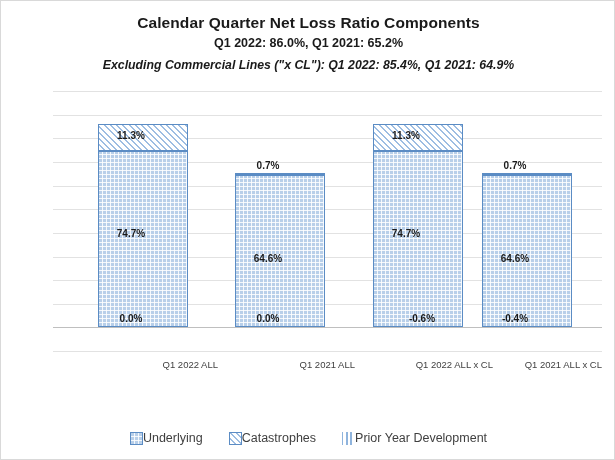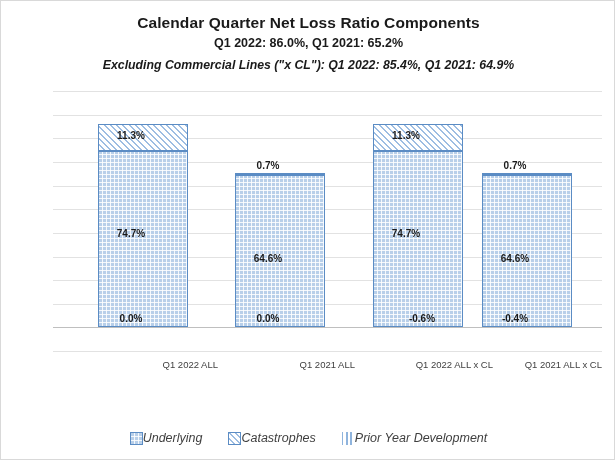--- a/index.html
+++ b/index.html
@@ -143,21 +143,20 @@
     display: flex;
     justify-content: center;
     align-items: center;
     gap: 26px;
   }
   .legend-item {
     display: flex;
     align-items: center;
     font-size: 12.5px;
     color: #3f3f3f;
-    font-style: italic;
   }
   .swatch {
     width: 13px;
     height: 13px;
     box-sizing: border-box;
     border: 1px solid #5b8cc4;
   }
   .swatch-underlying {
     background-color: #b8cfe9;
     background-image:

